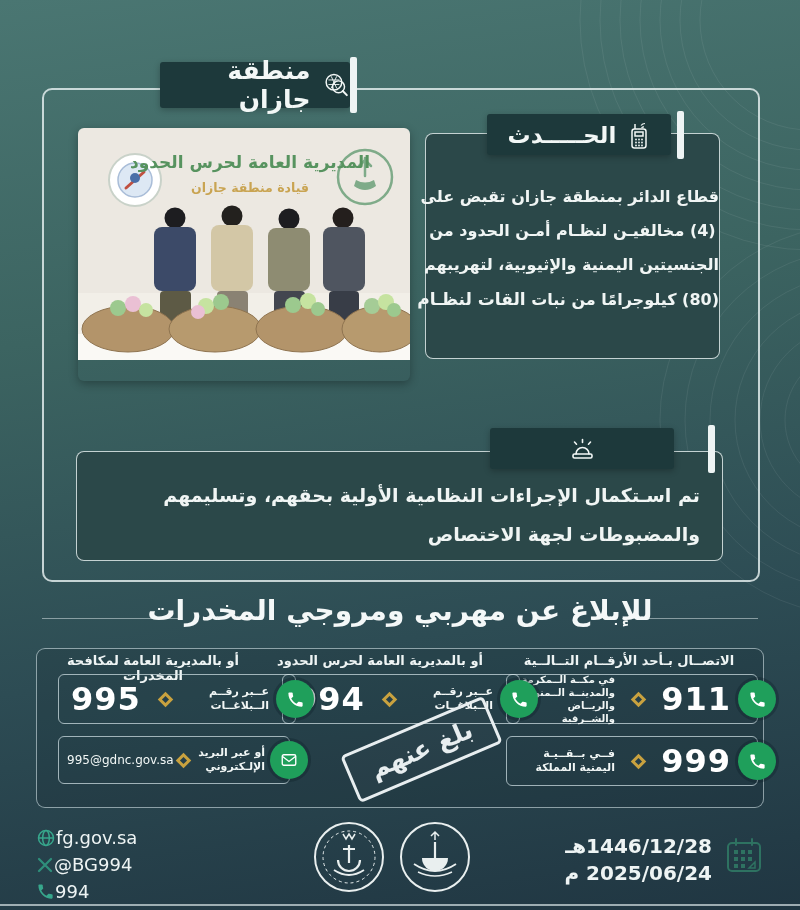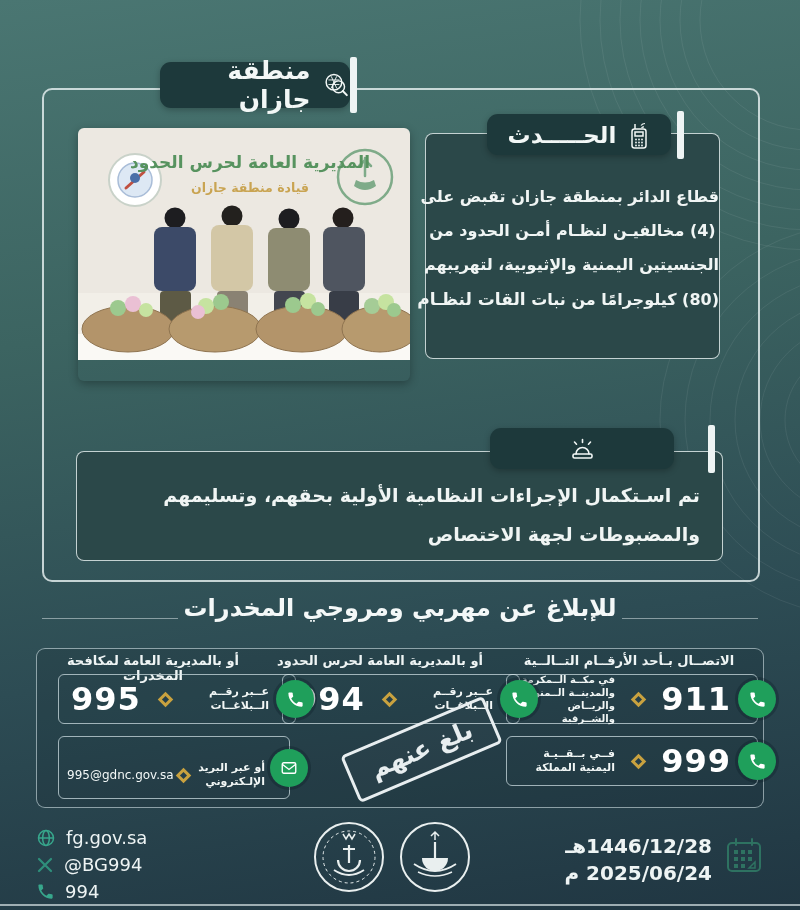--- a/index.html
+++ b/index.html
@@ -8,21 +8,21 @@
     font-family:"DejaVu Sans","Liberation Sans",sans-serif;
     background:linear-gradient(172deg,#4a7672 0%,#3c6461 34%,#2d4c54 68%,#203642 100%);
   }
   svg{display:block}
   .deco{position:absolute;inset:0;pointer-events:none}
   .frame{position:absolute;border:2px solid rgba(230,240,240,.82);border-radius:10px;z-index:1}
   #frame-main{left:42px;top:88px;width:714px;height:490px}
   #report-frame{left:36px;top:648px;width:726px;height:158px;border-width:1px;
     border-color:rgba(212,228,232,.6);background:rgba(6,18,28,.12);border-radius:9px}
   .chip{position:absolute;display:flex;align-items:center;justify-content:center;gap:12px;
-    background:#1d393b;color:#f2f7f6;font-weight:bold;z-index:5;border-radius:11px;
+    background:#1d393b;color:#f2f7f6;font-weight:bold;z-index:5;border-radius:3px;
     box-shadow:0 2px 6px rgba(0,0,0,.25)}
   #region-chip{left:160px;top:62px;width:190px;height:46px;font-size:25px}
   #event-chip{left:487px;top:114px;width:184px;height:41px;font-size:23px}
   #procedure-chip{left:490px;top:428px;width:184px;height:41px;font-size:23px}
   .chip-bar{position:absolute;background:#eef4f4;z-index:6;border-radius:2px}
   #region-bar{left:350px;top:57px;width:7px;height:56px}
   #event-bar{left:677px;top:111px;width:7px;height:48px}
   #procedure-bar{left:708px;top:425px;width:7px;height:48px}
   .text-box{position:absolute;background:#2b4849;border:1.5px solid rgba(230,240,240,.82);
     border-radius:8px;color:#eef4f2;z-index:2}
@@ -30,54 +30,54 @@
   #event-box .lines{margin-top:46px;text-align:center;font-size:16px;font-weight:bold;color:#f0f5f4}
   #event-box .lines div{height:34px;line-height:34px;white-space:nowrap}
   #event-box .bold-tail{font-weight:bold;font-size:17px}
   #event-box .normal-part{font-weight:bold}
   #procedure-box{left:76px;top:451px;width:645px;height:108px}
   #procedure-box .ptext{padding:24px 22px 0 22px;font-size:19px;line-height:39px;
     font-weight:bold;color:#f0f5f4}
   #photo{position:absolute;left:78px;top:128px;width:332px;height:253px;border-radius:6px;
     overflow:hidden;z-index:3;box-shadow:0 3px 10px rgba(0,0,0,.3)}
   #report-title{position:absolute;top:594px;left:0;width:100%;text-align:center;
-    font-size:24px;font-weight:bold;color:#f4f8f8;z-index:2}
+    font-size:28px;font-weight:bold;color:#f4f8f8;z-index:2}
   .hline{position:absolute;top:618px;height:1px;background:rgba(228,238,240,.5);z-index:1}
   #hline-right{left:622px;width:136px}
   #hline-left{left:42px;width:136px}
   .col-header{position:absolute;top:653px;font-size:13px;font-weight:bold;color:#eef4f4;
     text-align:center;z-index:3}
   #hdr-numbers{left:500px;width:258px}
   #hdr-border{left:272px;width:216px}
   #hdr-narc{left:44px;width:218px}
   .num-box{position:absolute;height:48px;border:1px solid rgba(214,230,234,.7);border-radius:6px;
     display:flex;align-items:center;justify-content:space-between;color:#fff;z-index:3;
     padding:0 26px 0 12px}
   #box-911{left:506px;top:674px;width:212px}
   #box-999{left:506px;top:736px;width:212px}
   #box-994{left:282px;top:674px;width:198px}
   #box-995{left:58px;top:674px;width:198px}
-  #box-email{left:58px;top:736px;width:198px;height:46px;padding:15px 24px 0 8px}
+  #box-email{left:58px;top:736px;width:198px;height:46px;padding:0 24px 0 8px}
   .big-num{font-size:32px;font-weight:bold;letter-spacing:1px;line-height:1}
   .small-label{font-size:10px;font-weight:bold;line-height:13px;text-align:right;color:#f2f7f6}
   .small-label.wide{font-size:11px;line-height:14px}
   .email-val{font-size:12px;direction:ltr;color:#f2f7f6}
   .diamond{width:11px;height:11px;background:#c9a23f;transform:rotate(45deg);
     position:relative;flex:0 0 auto;margin:0 4px}
   .diamond i{position:absolute;inset:3px;background:#253f4a;display:block}
   .circle-ic{position:absolute;left:-19px;top:50%;transform:translateY(-50%);width:38px;height:38px;
     border-radius:50%;background:#1f9f5b;display:flex;align-items:center;justify-content:center;
     box-shadow:0 0 0 3px rgba(8,24,34,.28);z-index:4}
   .num-box .circle-ic{left:auto;right:-19px}
   #stamp{position:absolute;left:344px;top:724px;transform:rotate(-23deg);
     border:3px solid #e8eef0;border-radius:5px;color:#e8eef0;font-size:25px;font-weight:bold;
     padding:8px 20px;letter-spacing:2px;z-index:3;background:rgba(255,255,255,.02)}
   .footer-contact{position:absolute;left:36px;top:827px;display:flex;flex-direction:column;
     gap:6px;direction:ltr;z-index:2}
-  .footer-contact .row{display:flex;align-items:center;gap:10px;color:#eef4f4;font-size:18px}
+  .footer-contact .row{display:flex;align-items:center;color:#eef4f4;font-size:18px}
   .footer-dates{position:absolute;right:34px;top:834px;display:flex;align-items:flex-start;gap:10px;
     direction:ltr;z-index:2}
   .dates-col{display:flex;flex-direction:column;gap:3px}
   .date-line{direction:rtl;text-align:right;color:#eef4f4;font-size:20px;font-weight:bold;
     letter-spacing:.5px}
   .emblems{position:absolute;left:310px;top:818px;display:flex;gap:8px;direction:ltr;z-index:2}
   #bottom-line{position:absolute;left:0;top:904px;width:100%;height:2px;
     background:rgba(226,236,238,.65);z-index:2}
 </style>
 </head>

